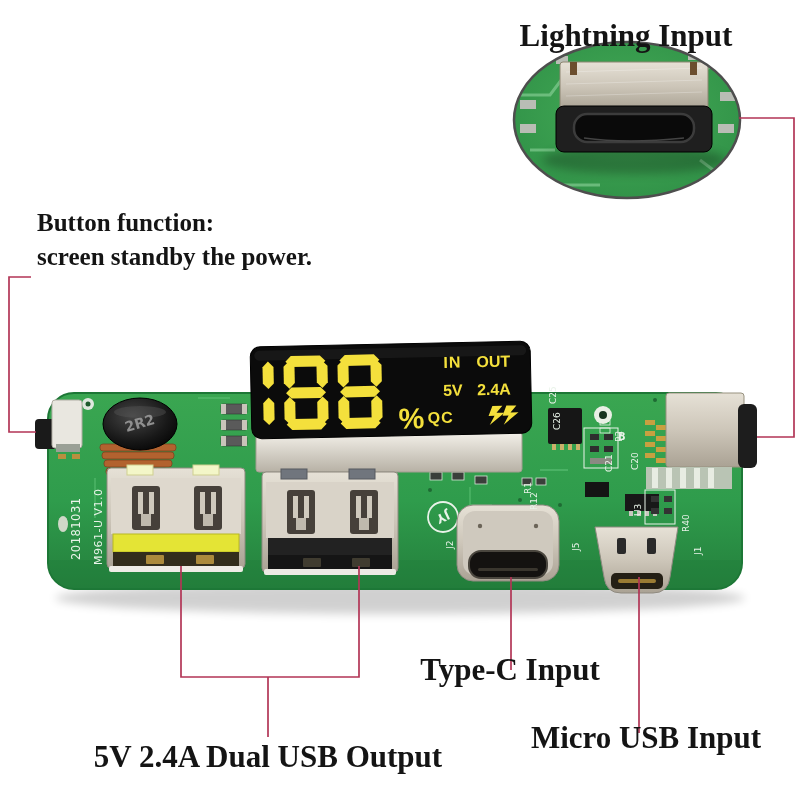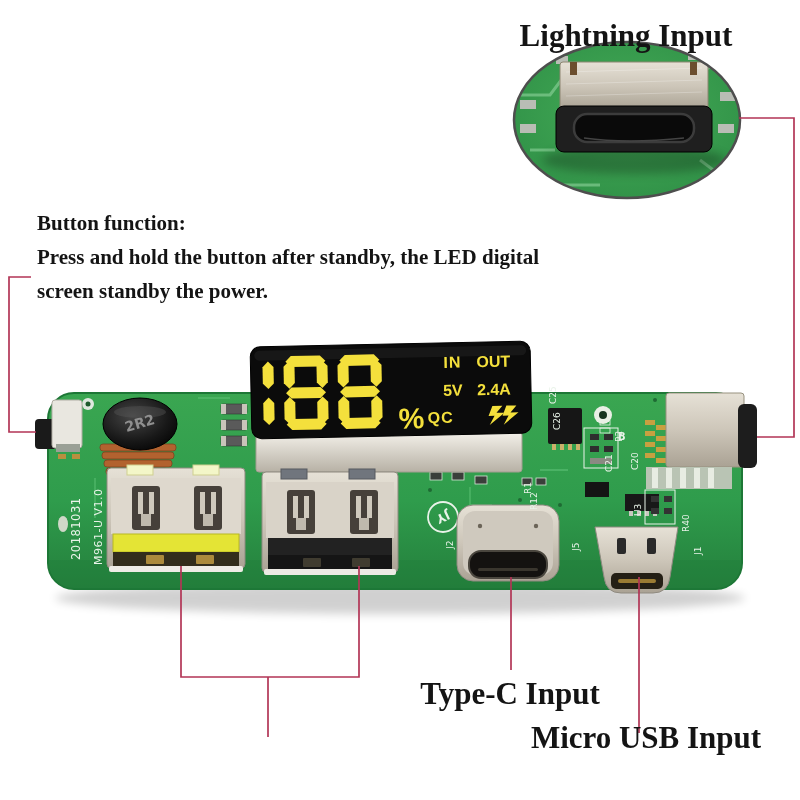--- a/index.html
+++ b/index.html
@@ -2,21 +2,21 @@
 <html><head>
 <meta charset="utf-8">
 <style>
   html,body{margin:0;padding:0;background:#ffffff;}
   .stage{position:relative;width:800px;height:800px;background:#ffffff;overflow:hidden;
          font-family:"Liberation Serif",serif;}
   .stage svg{position:absolute;left:0;top:0;}
   .big-label{position:absolute;color:#141414;font-weight:600;font-size:31px;line-height:36px;
              text-align:center;white-space:nowrap;}
   .instr{position:absolute;left:37px;top:206px;width:760px;color:#141414;font-weight:600;
-         font-size:21px;line-height:34px;text-align:left;}
+         font-size:25px;line-height:34px;text-align:left;}
   .sk{font-family:"DejaVu Sans",sans-serif;fill:#e9f3e9;}
   .disp-lab{font-family:"Liberation Sans",sans-serif;font-weight:bold;fill:#f4e03c;}
 </style>
 </head>
 <body>
 
 <div class="stage">
 
 <svg width="800" height="800" viewBox="0 0 800 800">
   <defs>
@@ -366,19 +366,19 @@
     <path d="M268,677 L268,737"></path>
     <path d="M511,577 L511,670"></path>
     <path d="M639,577 L639,733"></path>
   </g>
 </svg>
 
 <div class="big-label" style="left:495px;top:0px;width:262px;margin-top:18px;">Lightning Input</div>
 
 <div class="instr">
   <div>Button function:</div>
-  <div>Press and hold the button after standby, the LED digital</div>
   <div>screen standby the power.</div>
 </div>
 
-<div class="big-label" style="left:400px;top:676px;width:220px;">Type-C Input</div>
+<div class="big-label" style="left:400px;top:652px;width:220px;">Type-C Input</div>
+<div class="big-label" style="left:88px;top:739px;width:360px;">5V 2.4A Dual USB Output</div>
 <div class="big-label" style="left:516px;top:720px;width:260px;">Micro USB Input</div>
 </div>
 
 </body></html>

